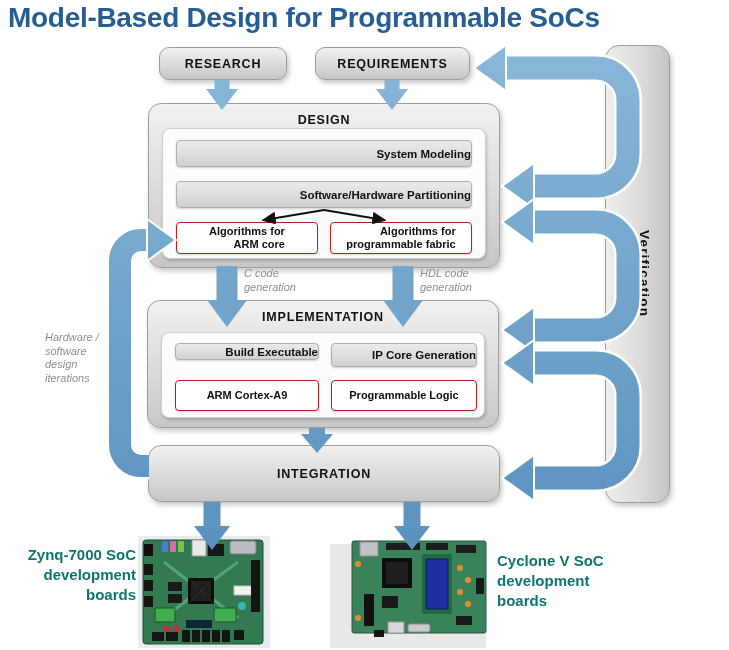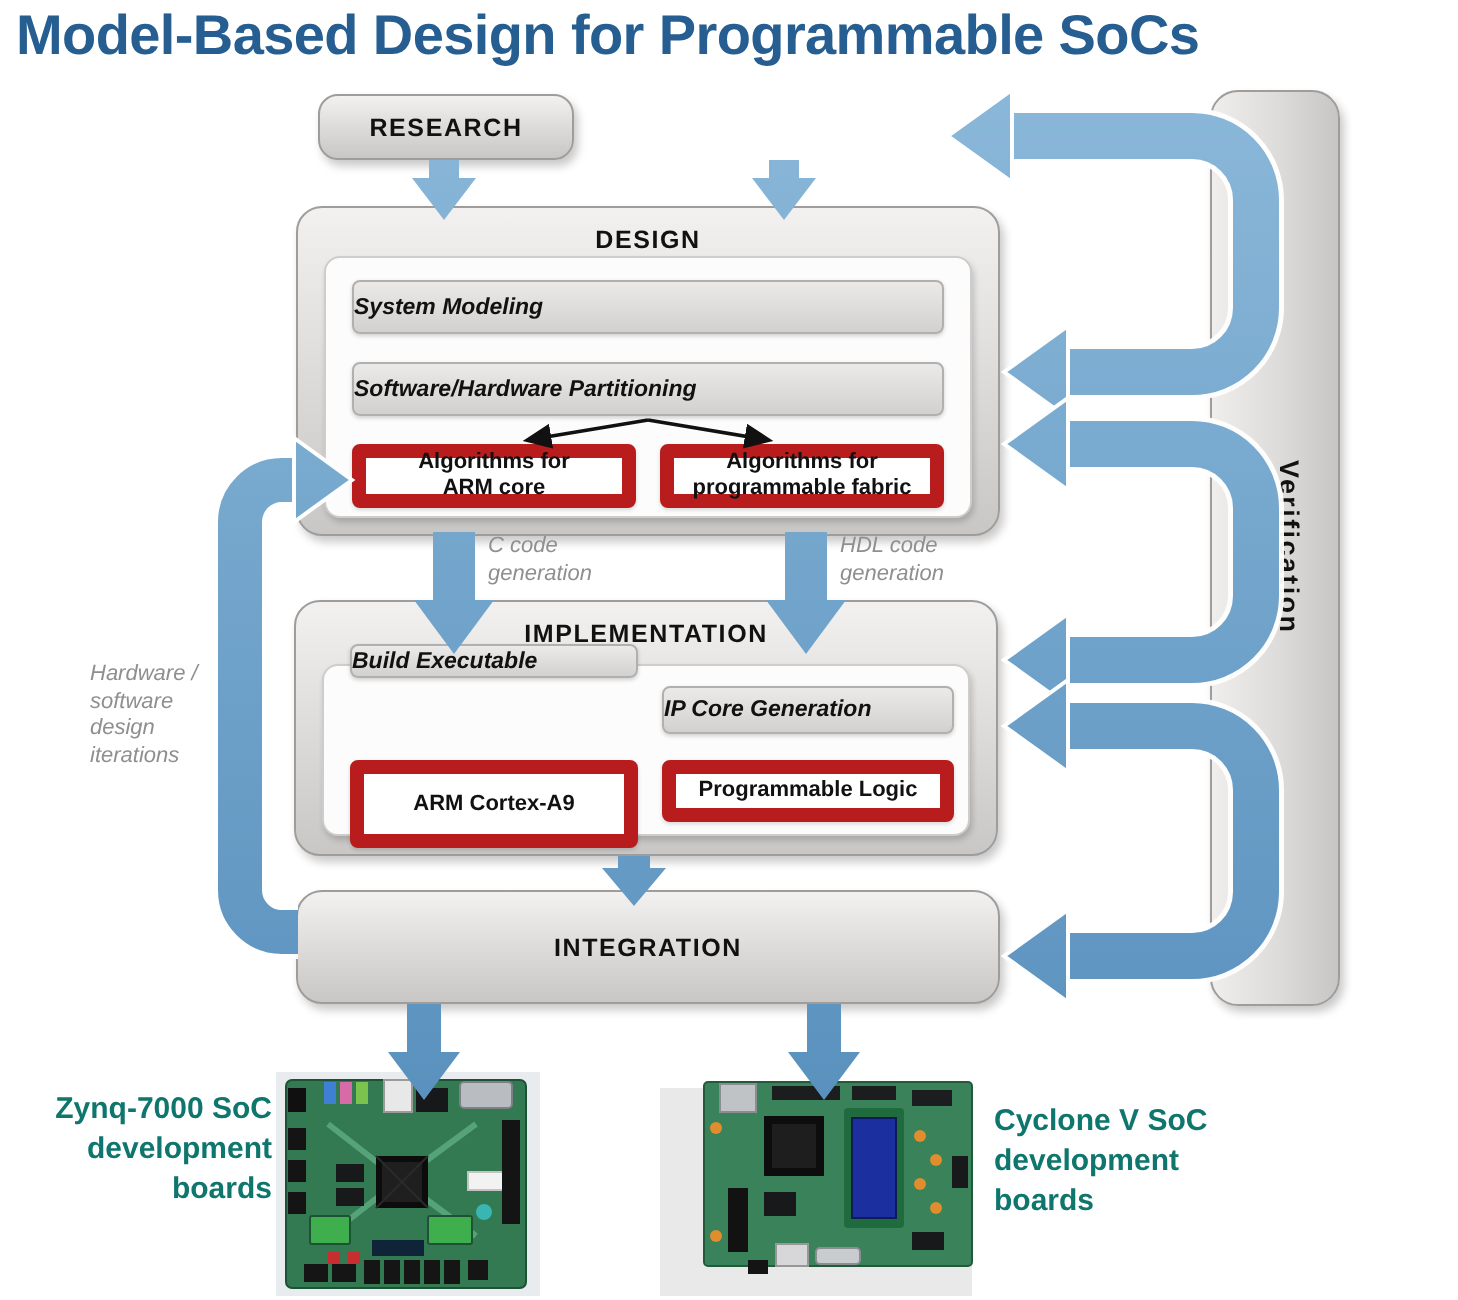--- a/index.html
+++ b/index.html
@@ -21,26 +21,26 @@
   .section .hdr{margin-top:9px;}
 
   .panel{position:absolute;box-sizing:border-box;background:#fcfcfc;
          border:1px solid #cfcdcb;border-radius:8px;
          box-shadow:1px 2px 3px rgba(0,0,0,.18);}
 
   .bar{position:absolute;box-sizing:border-box;
        background:linear-gradient(180deg,#eceae8,#d3d1cf);
        border:1px solid #b2b0ae;border-radius:4px;
        box-shadow:0 1px 2px rgba(0,0,0,.18);
-       display:flex;align-items:center;justify-content:flex-start;
-       font-size:11.5px;font-weight:bold;color:#111;font-style:italic;}
+       display:flex;align-items:center;justify-content:flex-end;
+       font-size:11.5px;font-weight:bold;color:#111;}
   .leaf{position:absolute;box-sizing:border-box;background:#ffffff;
-        border:7px solid #b91c1c;border-radius:4px;
+        border:1px solid #b91c1c;border-radius:4px;
         box-shadow:0 1px 2px rgba(0,0,0,.15);
-        display:flex;align-items:center;justify-content:center;text-align:center;
+        display:flex;align-items:center;justify-content:center;text-align:right;
         font-size:11px;font-weight:bold;color:#111;line-height:13px;}
 
   .vbar{position:absolute;left:605px;top:45px;width:65px;height:458px;box-sizing:border-box;
         background:linear-gradient(90deg,#f0eeec 0%,#dddbd9 55%,#c8c6c4 100%);
         border:1px solid #9f9d9b;border-radius:14px;
         box-shadow:2px 3px 5px rgba(0,0,0,.22);
         display:flex;align-items:center;justify-content:center;}
   .vtext{writing-mode:vertical-rl;font-size:13.5px;font-weight:bold;color:#111;
          letter-spacing:1.2px;margin-left:14px;}
 
@@ -55,20 +55,23 @@
 </head>
 <body>
 
 <div class="stage">
 
   <div class="title">Model-Based Design for Programmable SoCs</div>
 
   <div class="gbox" style="left:159px;top:47px;width:128px;height:33px;">
     <span class="hdr">RESEARCH</span>
   </div>
+  <div class="gbox" style="left:315px;top:47px;width:155px;height:33px;">
+    <span class="hdr">REQUIREMENTS</span>
+  </div>
 
   <div class="gbox section" style="left:148px;top:103px;width:352px;height:165px;">
     <span class="hdr">DESIGN</span>
   </div>
   <div class="panel" style="left:162px;top:128px;width:324px;height:131px;"></div>
   <div class="bar" style="left:176px;top:140px;width:296px;height:27px;">
     <span>System Modeling</span>
   </div>
   <div class="bar" style="left:176px;top:181px;width:296px;height:27px;">
     <span>Software/Hardware Partitioning</span>
@@ -79,27 +82,27 @@
   </div>
   <div class="leaf" style="left:330px;top:222px;width:142px;height:32px;">
     <span class="pre">Algorithms for
 programmable fabric</span>
   </div>
 
   <div class="gbox section" style="left:147px;top:300px;width:352px;height:128px;">
     <span class="hdr">IMPLEMENTATION</span>
   </div>
   <div class="panel" style="left:161px;top:332px;width:324px;height:86px;"></div>
-  <div class="bar" style="left:175px;top:322px;width:144px;height:17px;">
+  <div class="bar" style="left:175px;top:343px;width:144px;height:17px;">
     <span>Build Executable</span>
   </div>
   <div class="bar" style="left:331px;top:343px;width:146px;height:24px;">
     <span>IP Core Generation</span>
   </div>
-  <div class="leaf" style="left:175px;top:380px;width:144px;height:44px;">
+  <div class="leaf" style="left:175px;top:380px;width:144px;height:31px;">
     <span>ARM Cortex-A9</span>
   </div>
   <div class="leaf" style="left:331px;top:380px;width:146px;height:31px;">
     <span>Programmable Logic</span>
   </div>
 
   <div class="gbox" style="left:148px;top:445px;width:352px;height:57px;border-radius:13px;">
     <span class="hdr">INTEGRATION</span>
   </div>
 

